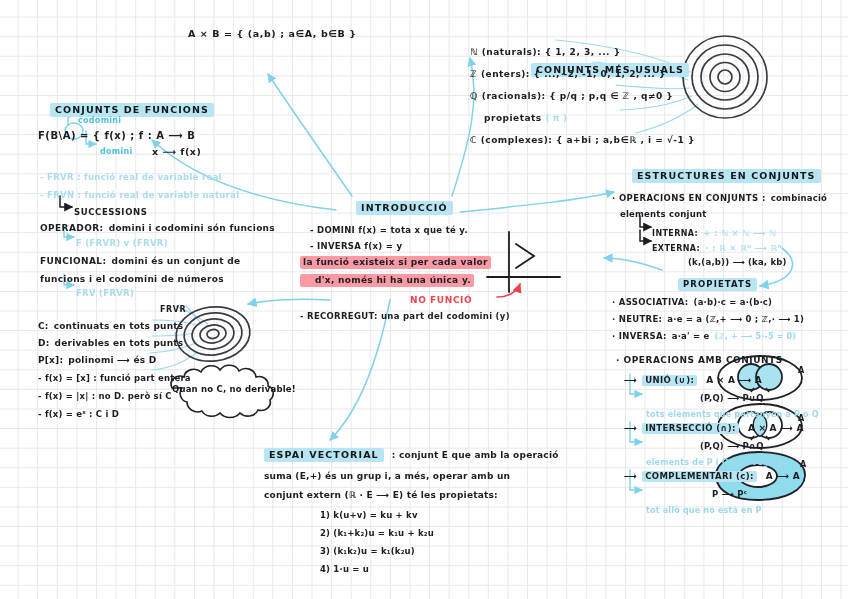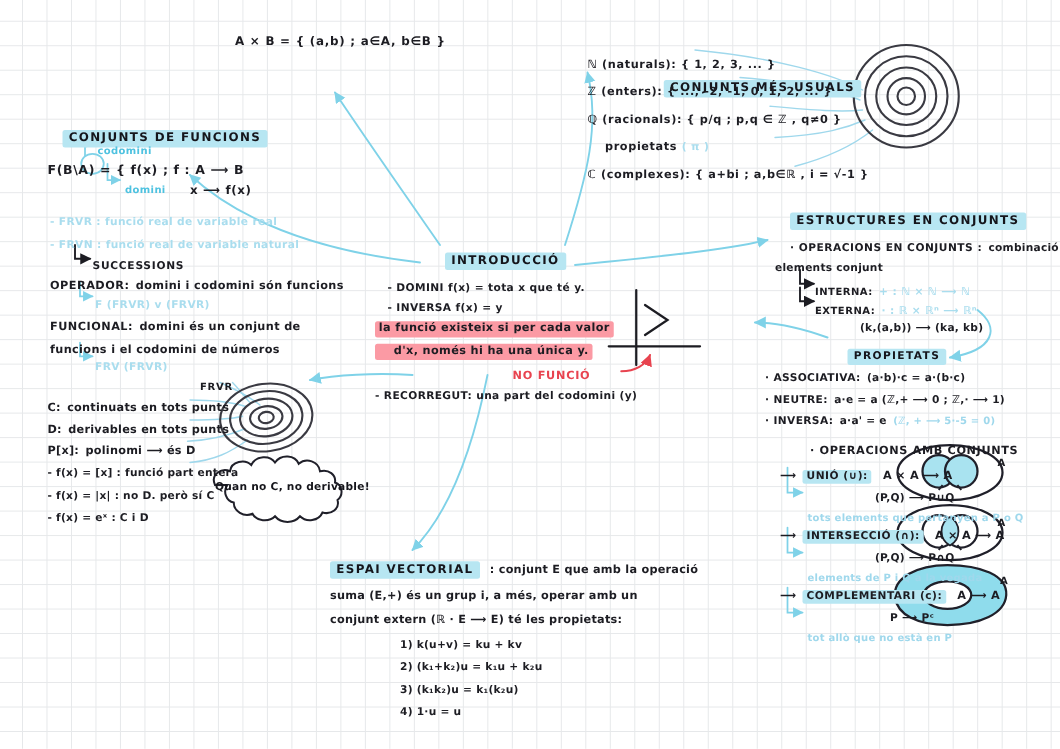--- a/index.html
+++ b/index.html
@@ -325,21 +325,21 @@
   <span class="t red">NO FUNCIÓ</span>
 </div>
 <div class="node" style="left:300px;top:304px;">
   <span class="t bold" style="font-size:8.5px;letter-spacing:.3px;">- RECORREGUT: una part del codomini (y)</span>
 </div>
 
 <div class="node" style="left:632px;top:164px;">
   <div class="t hdr">ESTRUCTURES EN CONJUNTS</div>
 </div>
 <div class="node" style="left:612px;top:186px;">
-  <span class="t bold" style="font-size:8.5px;letter-spacing:.4px;margin-left:20px;">· OPERACIONS EN CONJUNTS :</span>
+  <span class="t bold" style="font-size:8.5px;letter-spacing:.4px;">· OPERACIONS EN CONJUNTS :</span>
   <span class="t bold" style="font-size:8.5px;">combinació</span>
 </div>
 <div class="node" style="left:620px;top:202px;">
   <span class="t bold" style="font-size:8.5px;">elements conjunt</span>
 </div>
 <div class="node" style="left:652px;top:221px;">
   <span class="t bold" style="font-size:8px;letter-spacing:.4px;">INTERNA:</span>
   <span class="t faded">+ : ℕ × ℕ ⟶ ℕ</span>
 </div>
 <div class="node" style="left:652px;top:236px;">
@@ -359,21 +359,21 @@
 <div class="node" style="left:612px;top:307px;">
   <span class="t bold" style="font-size:8.5px;letter-spacing:.3px;">· NEUTRE:</span>
   <span class="t bold" style="font-size:8.5px;">a·e = a  (ℤ,+ ⟶ 0 ; ℤ,· ⟶ 1)</span>
 </div>
 <div class="node" style="left:612px;top:324px;">
   <span class="t bold" style="font-size:8.5px;letter-spacing:.3px;">· INVERSA:</span>
   <span class="t bold" style="font-size:8.5px;">a·a' = e</span>
   <span class="t faded2">(ℤ, + ⟶ 5·-5 = 0)</span>
 </div>
 
-<div class="node" style="left:648px;top:348px;">
+<div class="node" style="left:616px;top:348px;">
   <span class="t bold" style="font-size:9px;letter-spacing:.5px;">· OPERACIONS AMB CONJUNTS</span>
 </div>
 
 <div class="node" style="left:624px;top:368px;">
   <span class="t bold" style="font-size:9px;">⟶</span>
   <span class="t bold hl-blue" style="font-size:8.5px;letter-spacing:.4px;">UNIÓ (∪):</span>
   <span class="t bold" style="font-size:9px;margin-left:4px;">A × A ⟶ A</span>
 </div>
 <div class="node" style="left:700px;top:386px;">
   <span class="t bold" style="font-size:8.5px;">(P,Q) ⟶ P∪Q</span>

